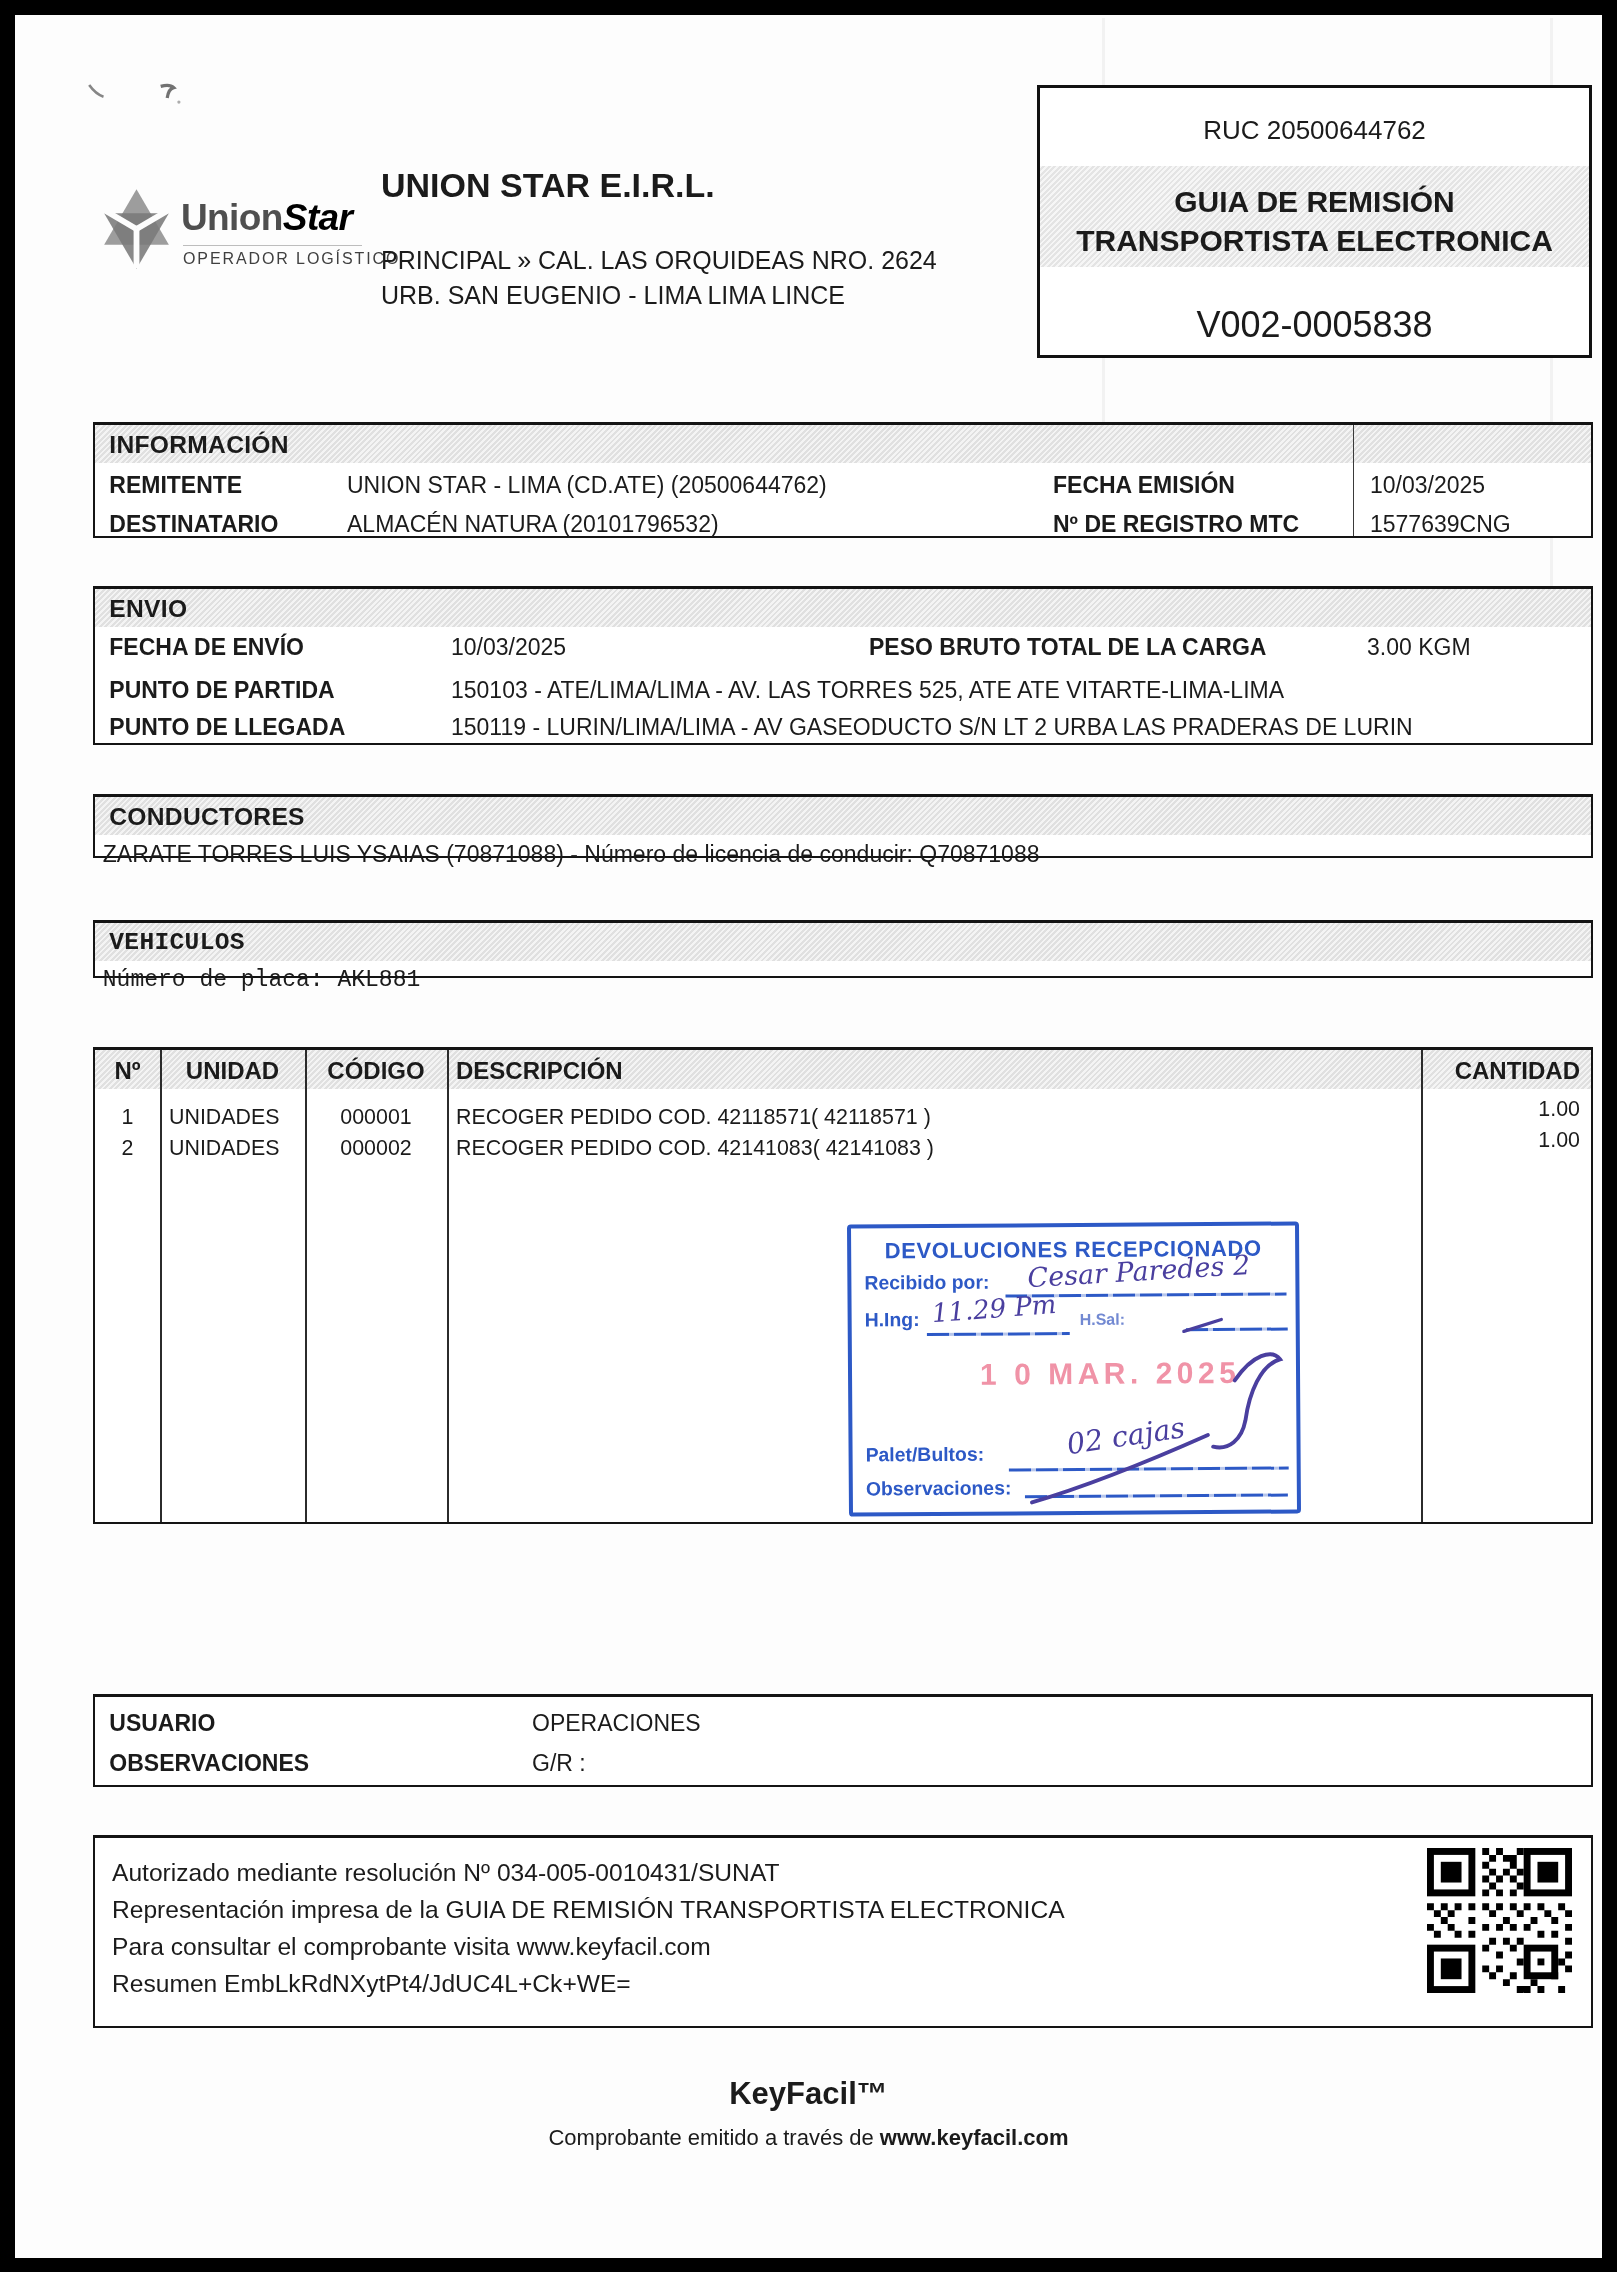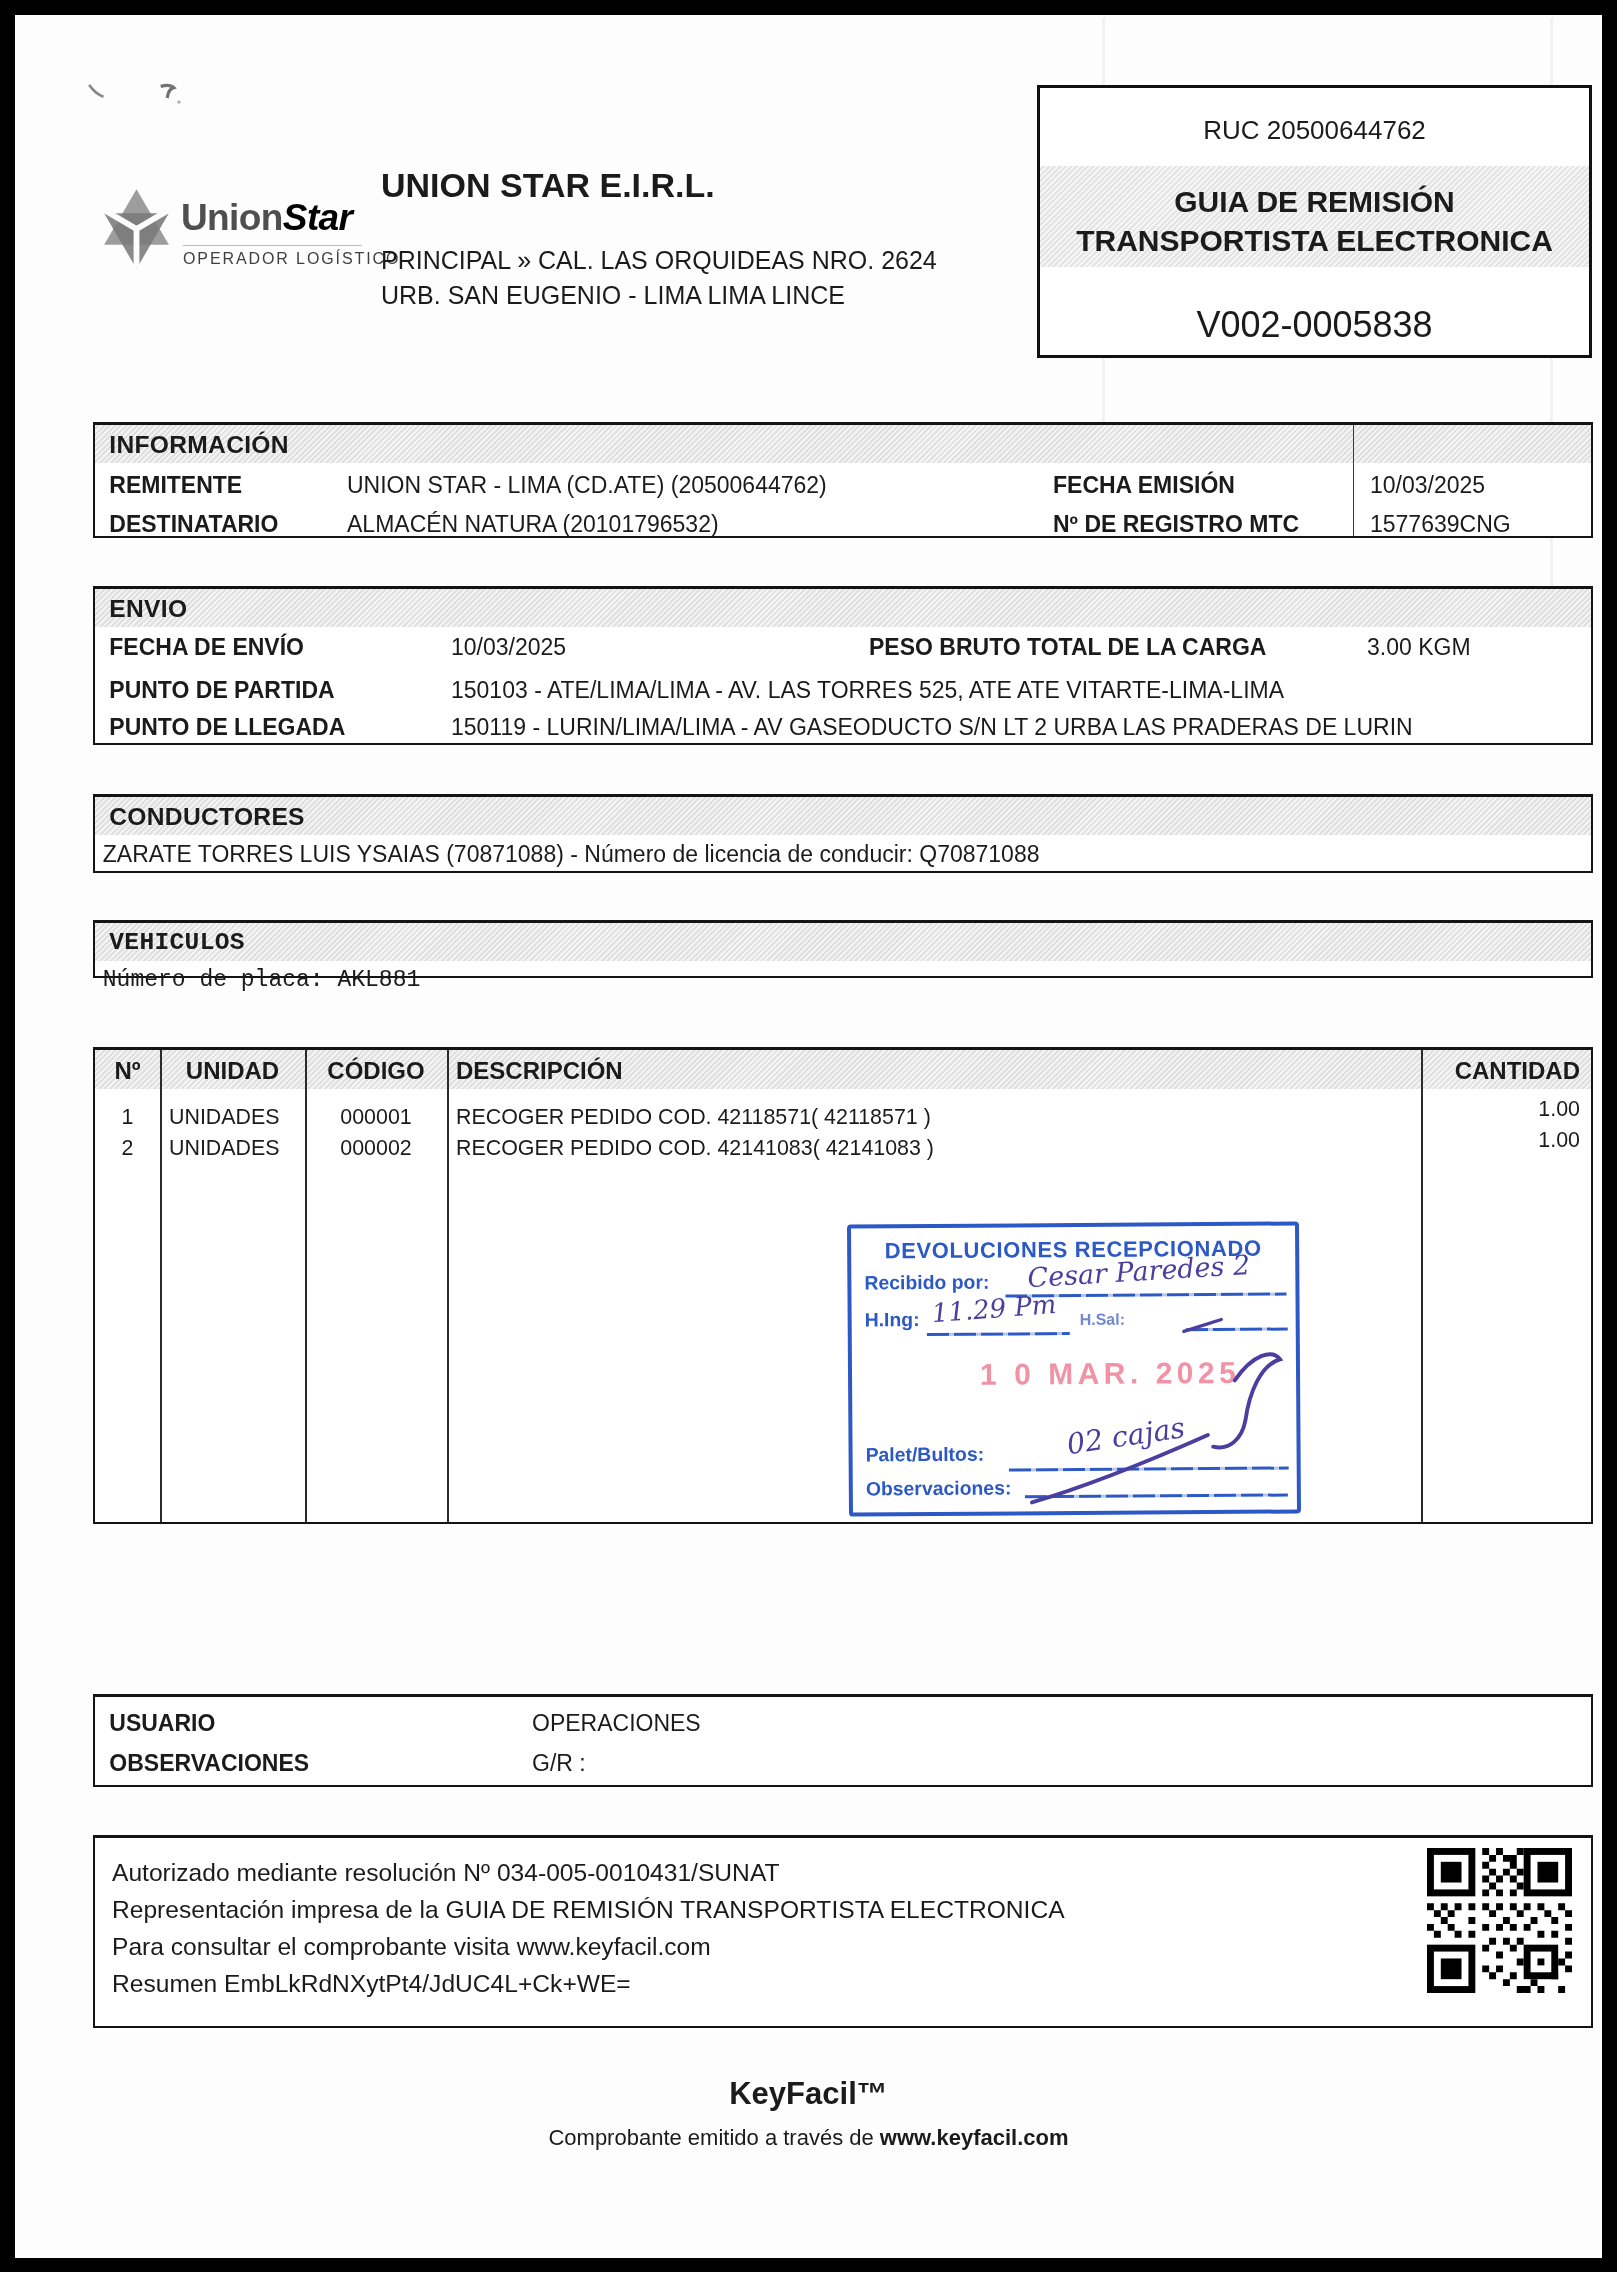--- a/index.html
+++ b/index.html
@@ -124,21 +124,21 @@
     <div class="lbl" style="left:14.3px;top:45px;">FECHA DE ENVÍO</div>
     <div class="val" style="left:356px;top:45px;">10/03/2025</div>
     <div class="lbl" style="left:774px;top:45px;">PESO BRUTO TOTAL DE LA CARGA</div>
     <div class="val" style="left:1272px;top:45px;">3.00 KGM</div>
     <div class="lbl" style="left:14.3px;top:88px;">PUNTO DE PARTIDA</div>
     <div class="val" style="left:356px;top:88px;">150103 - ATE/LIMA/LIMA - AV. LAS TORRES 525, ATE ATE VITARTE-LIMA-LIMA</div>
     <div class="lbl" style="left:14.3px;top:125px;">PUNTO DE LLEGADA</div>
     <div class="val" style="left:356px;top:125px;">150119 - LURIN/LIMA/LIMA - AV GASEODUCTO S/N LT 2 URBA LAS PRADERAS DE LURIN</div>
   </div>
 
-  <div class="sec" style="top:794px;height:79px;">
+  <div class="sec" style="top:794px;height:64px;">
     <div class="band">
       <div class="band-label">CONDUCTORES</div>
     </div>
     <div class="val" style="left:7.8px;top:44px;">ZARATE TORRES LUIS YSAIAS (70871088) - Número de licencia de conducir: Q70871088</div>
   </div>
 
   <div class="sec" style="top:920px;height:58px;font-family:Liberation Mono, monospace;">
     <div class="band">
       <div class="band-label">VEHICULOS</div>
     </div>

